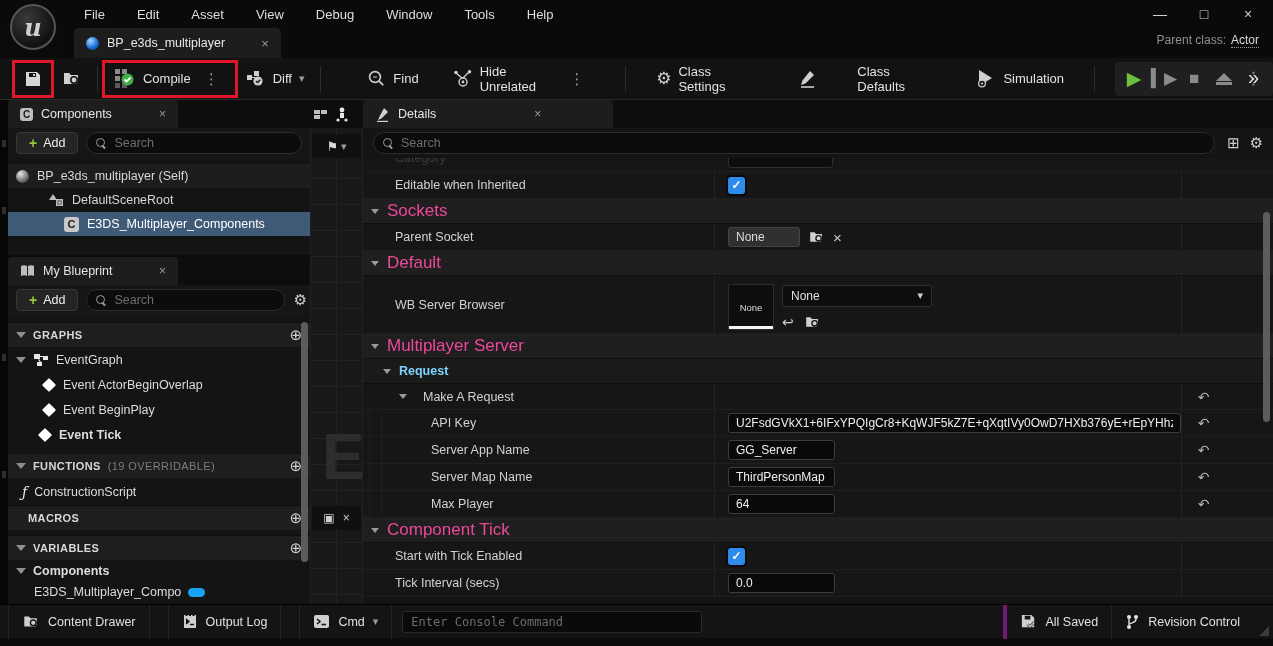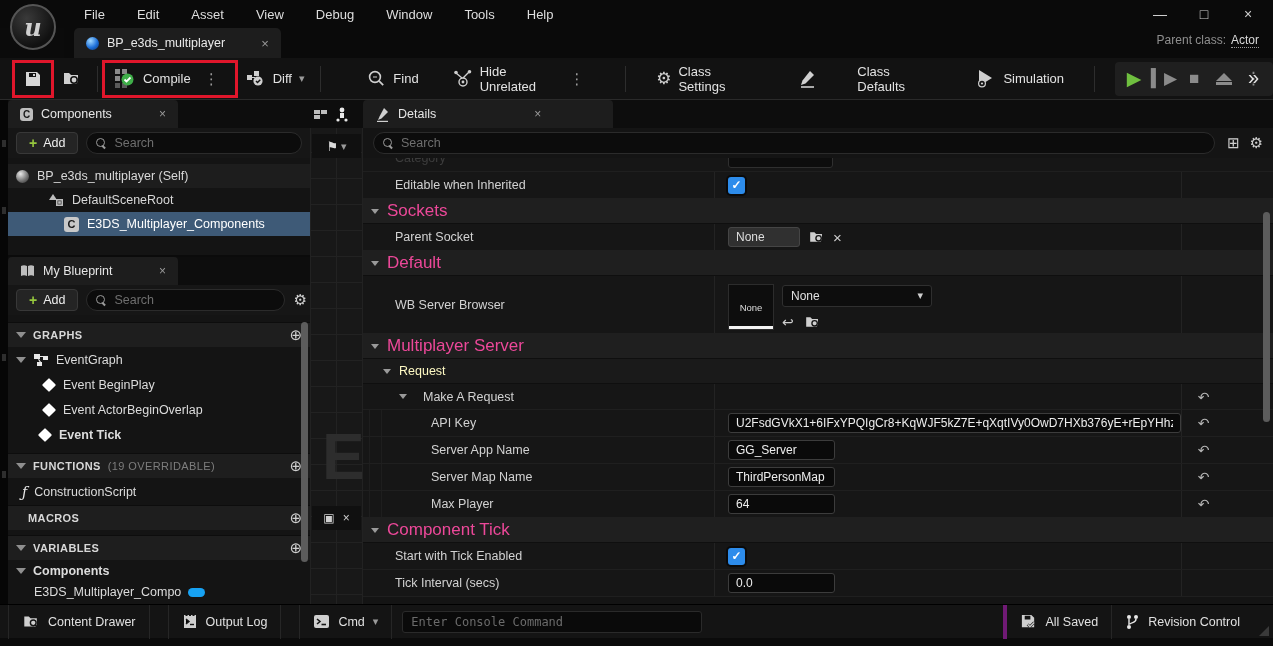--- a/index.html
+++ b/index.html
@@ -88,21 +88,21 @@
   .dsearch { width:840px; }
   .dicons { display:flex; gap:10px; color:#cfcfcf; font-size:15px; margin-left:4px; }
   .drows { position:relative; }
   .drow { display:grid; grid-template-columns:352px 466px 44px; align-items:center; height:27px; background:#161616; border-bottom:1px solid #1f1f1f; }
   .drow .lab { padding-left:32px; color:#d2d2d2; font-size:12.5px; border-right:1px solid #232323; height:100%; display:flex; align-items:center; }
   .drow .val { padding-left:13px; display:flex; align-items:center; gap:8px; height:100%; }
   .drow .rst { display:flex; align-items:center; justify-content:center; color:#b5b5b5; font-size:14px; border-left:1px solid #232323; height:100%; }
   .dsect { height:25px; background:#1f1f1f; display:flex; align-items:center; gap:8px; padding:0 8px; border-bottom:1px solid #0f0f0f; }
   .dsect .t { font-weight:normal; font-size:17px; color:#ec4899; }
   .dsub { background:#1a1a1a; }
-  .dsub .t { font-weight:normal; color:#fef9c3; font-size:12.5px; }
+  .dsub .t { font-weight:bold; color:#7dd3fc; font-size:12.5px; }
   .tri2 { width:0; height:0; border-left:4px solid transparent; border-right:4px solid transparent; border-top:5px solid #9a9a9a; flex:none; }
   .chk { width:17px; height:17px; border-radius:3px; background:#2d8ceb; display:flex; align-items:center; justify-content:center; color:#fff; font-size:12px; font-weight:bold; box-shadow:0 0 0 2px #0a0a0a; }
   .tfield { background:#0a0a0a; border:1px solid #3c3c3c; border-radius:3px; height:20px; color:#eee; font-size:12px; padding:0 7px; font-family:"Liberation Sans",sans-serif; outline:0; }
   .tfield.w120 { width:107px; }
   .tfield.wide { width:495px; }
   .nonefield { background:#303030; border:1px solid #454545; color:#ddd; width:72px; }
   .guides { padding-left:68px !important; background:linear-gradient(90deg, transparent 6px, #1e1e1e 6px, #1e1e1e 7px, transparent 7px, transparent 18px, #1e1e1e 18px, #1e1e1e 19px, transparent 19px); }
   .thumbbox { width:46px; height:46px; background:#0d0d0d; border:1px solid #2c2c2c; display:flex; align-items:center; justify-content:center; color:#ddd; font-size:9.5px; position:relative; }
   .thumbbox::after { content:""; position:absolute; left:0; bottom:0; width:100%; height:3px; background:#f2f2f2; }
   .ddown { width:150px; height:22px; background:#0d0d0d; border:1px solid #2f2f2f; border-radius:3px; display:flex; align-items:center; padding:0 8px; color:#e0e0e0; font-size:12px; }
@@ -345,25 +345,25 @@
             <rect x="1" y="1" width="6" height="5"></rect>
             <rect x="10" y="3" width="5" height="4"></rect>
             <rect x="4" y="9" width="5" height="4"></rect>
             <path d="M7 3h3v1H7zM6 6l2 3-1 .5-2-3z"></path>
           </g>
         </svg>
       <span>EventGraph</span>
     </div>
     <div class="mbrow" style="padding-left:34px;">
       <span class="diam"></span>
-      <span>Event BeginPlay</span>
+      <span>Event ActorBeginOverlap</span>
     </div>
     <div class="mbrow" style="padding-left:34px;">
       <span class="diam"></span>
-      <span>Event ActorBeginOverlap</span>
+      <span>Event BeginPlay</span>
     </div>
     <div class="mbrow" style="padding-left:30px;font-weight:bold;">
       <span class="diam"></span>
       <span>Event Tick</span>
     </div>
     <div style="height:6px;"></div>
     <div class="mb-sect">
       <span class="tri"></span>
       <span class="st">FUNCTIONS</span>
       <span class="sfx">(19 OVERRIDABLE)</span>

